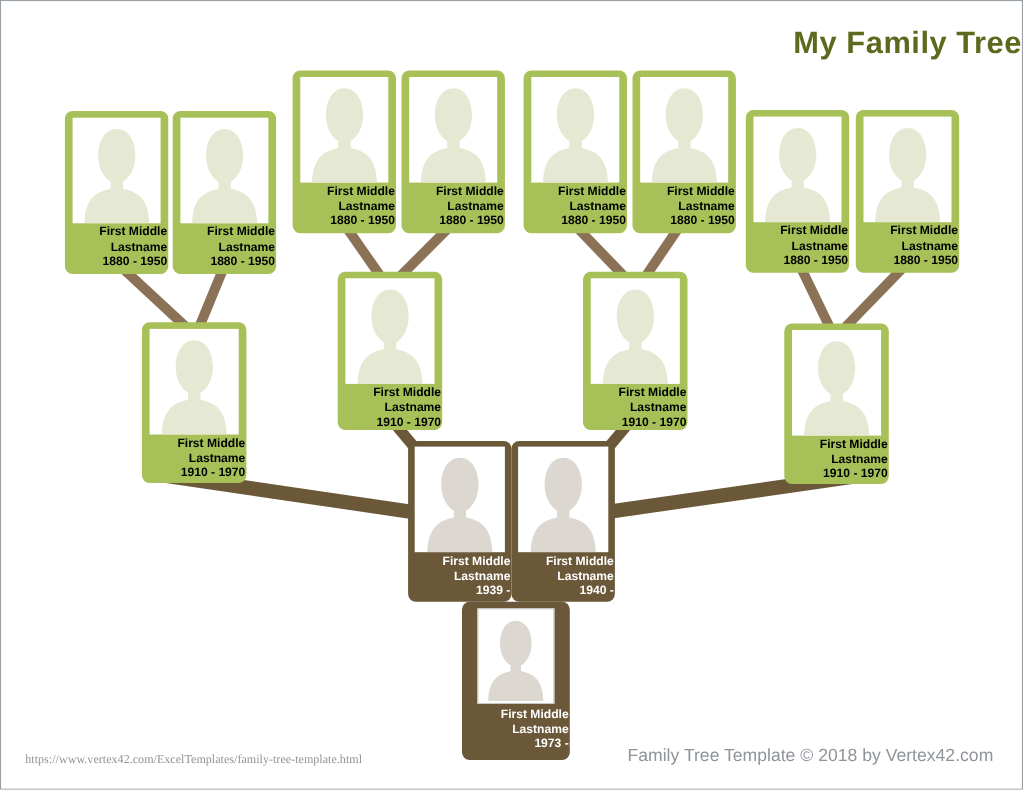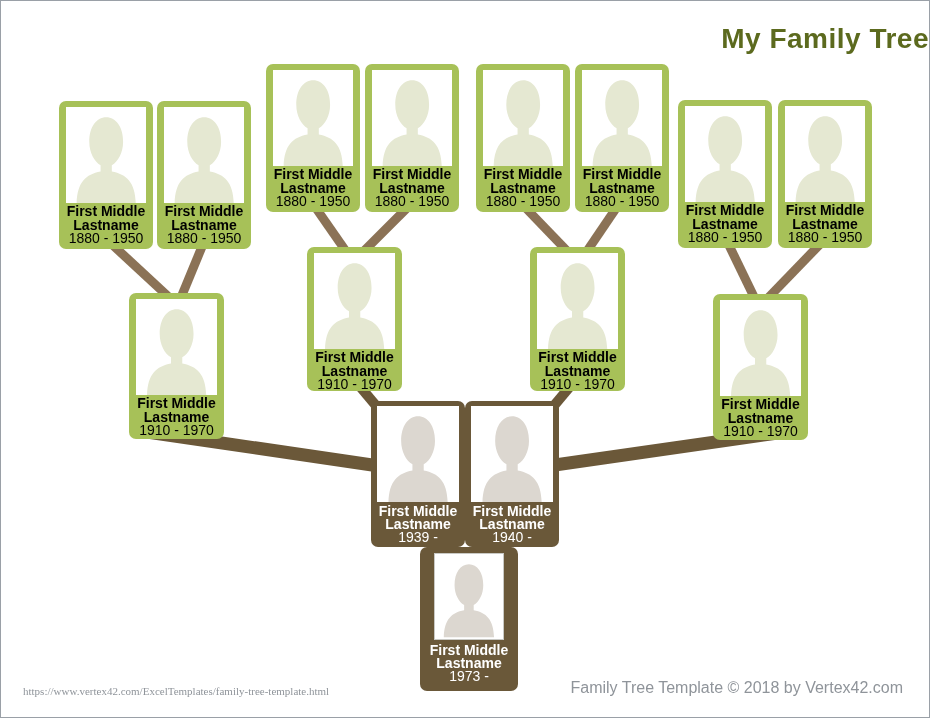--- a/index.html
+++ b/index.html
@@ -19,27 +19,27 @@
   .card.green{background:#a7c158;}
   .card.brown{background:#6a5839;}
   .photo{position:absolute;background:#fff;overflow:hidden;
          display:flex;align-items:flex-end;justify-content:center;}
   .gg .photo,.gp .photo{left:7px;right:7px;top:6px;height:96px;}
   .pr .photo{left:6px;right:6px;top:5px;height:96px;}
   .ch .photo{left:14px;right:14px;top:6px;height:85px;border:1px solid #c9c9c4;}
   .sil{display:block;width:88%;height:94%;}
   .green .sil{fill:#e5e8d2;}
   .brown .sil{fill:#dcd7d0;}
-  .ctext{position:absolute;left:1px;right:1px;text-align:center;
-         font-size:14px;line-height:13.5px;}
+  .ctext{position:absolute;left:1px;right:1px;text-align:right;
+         font-size:11px;line-height:13.5px;}
   .gg .ctext,.gp .ctext{top:104px;color:#000;}
   .pr .ctext{top:104px;line-height:13px;color:#fff;}
   .ch .ctext{top:97px;line-height:13px;color:#fff;}
   .nm{font-weight:bold;}
-  .dt{font-weight:normal;}
+  .dt{font-weight:bold;}
   .footer-left{position:absolute;left:22px;bottom:20px;font-size:11px;color:#8f949a;font-family:Liberation Serif, serif;}
   .footer-right{position:absolute;right:26px;bottom:20px;font-size:16px;color:#8f949a;}
 </style>
 </head>
 <body>
 
 <div class="page">
 
   <svg width="0" height="0" style="position:absolute">
     <defs>

